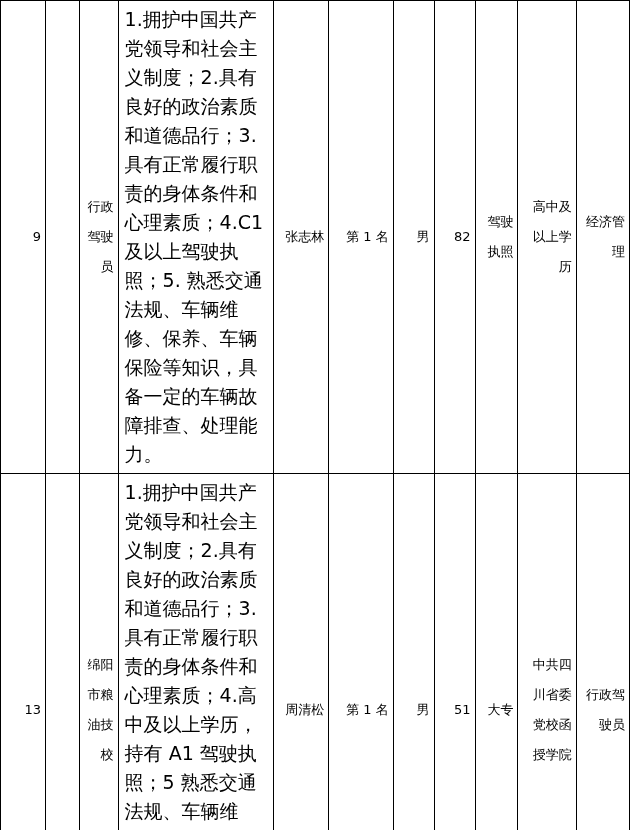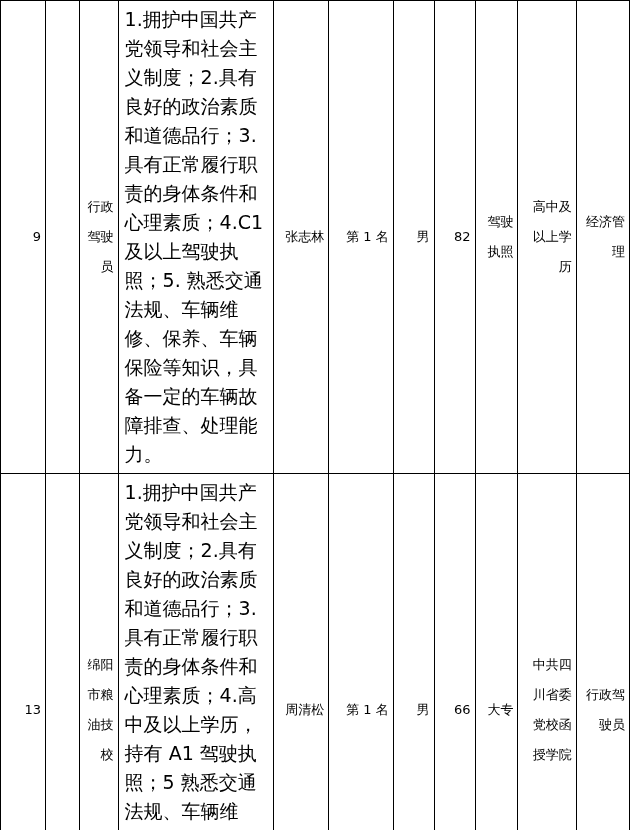--- a/index.html
+++ b/index.html
@@ -128,21 +128,21 @@
       <td>
         <div class="cell-inner">周清松</div>
       </td>
       <td>
         <div class="cell-inner">第 1 名</div>
       </td>
       <td>
         <div class="cell-inner">男</div>
       </td>
       <td>
-        <div class="cell-inner">66</div>
+        <div class="cell-inner">51</div>
       </td>
       <td>
         <div class="cell-inner vtext">大专</div>
       </td>
       <td>
         <div class="cell-inner vtext">中共四川省委党校函授学院</div>
       </td>
       <td>
         <div class="cell-inner vtext">行政驾驶员</div>
       </td>

